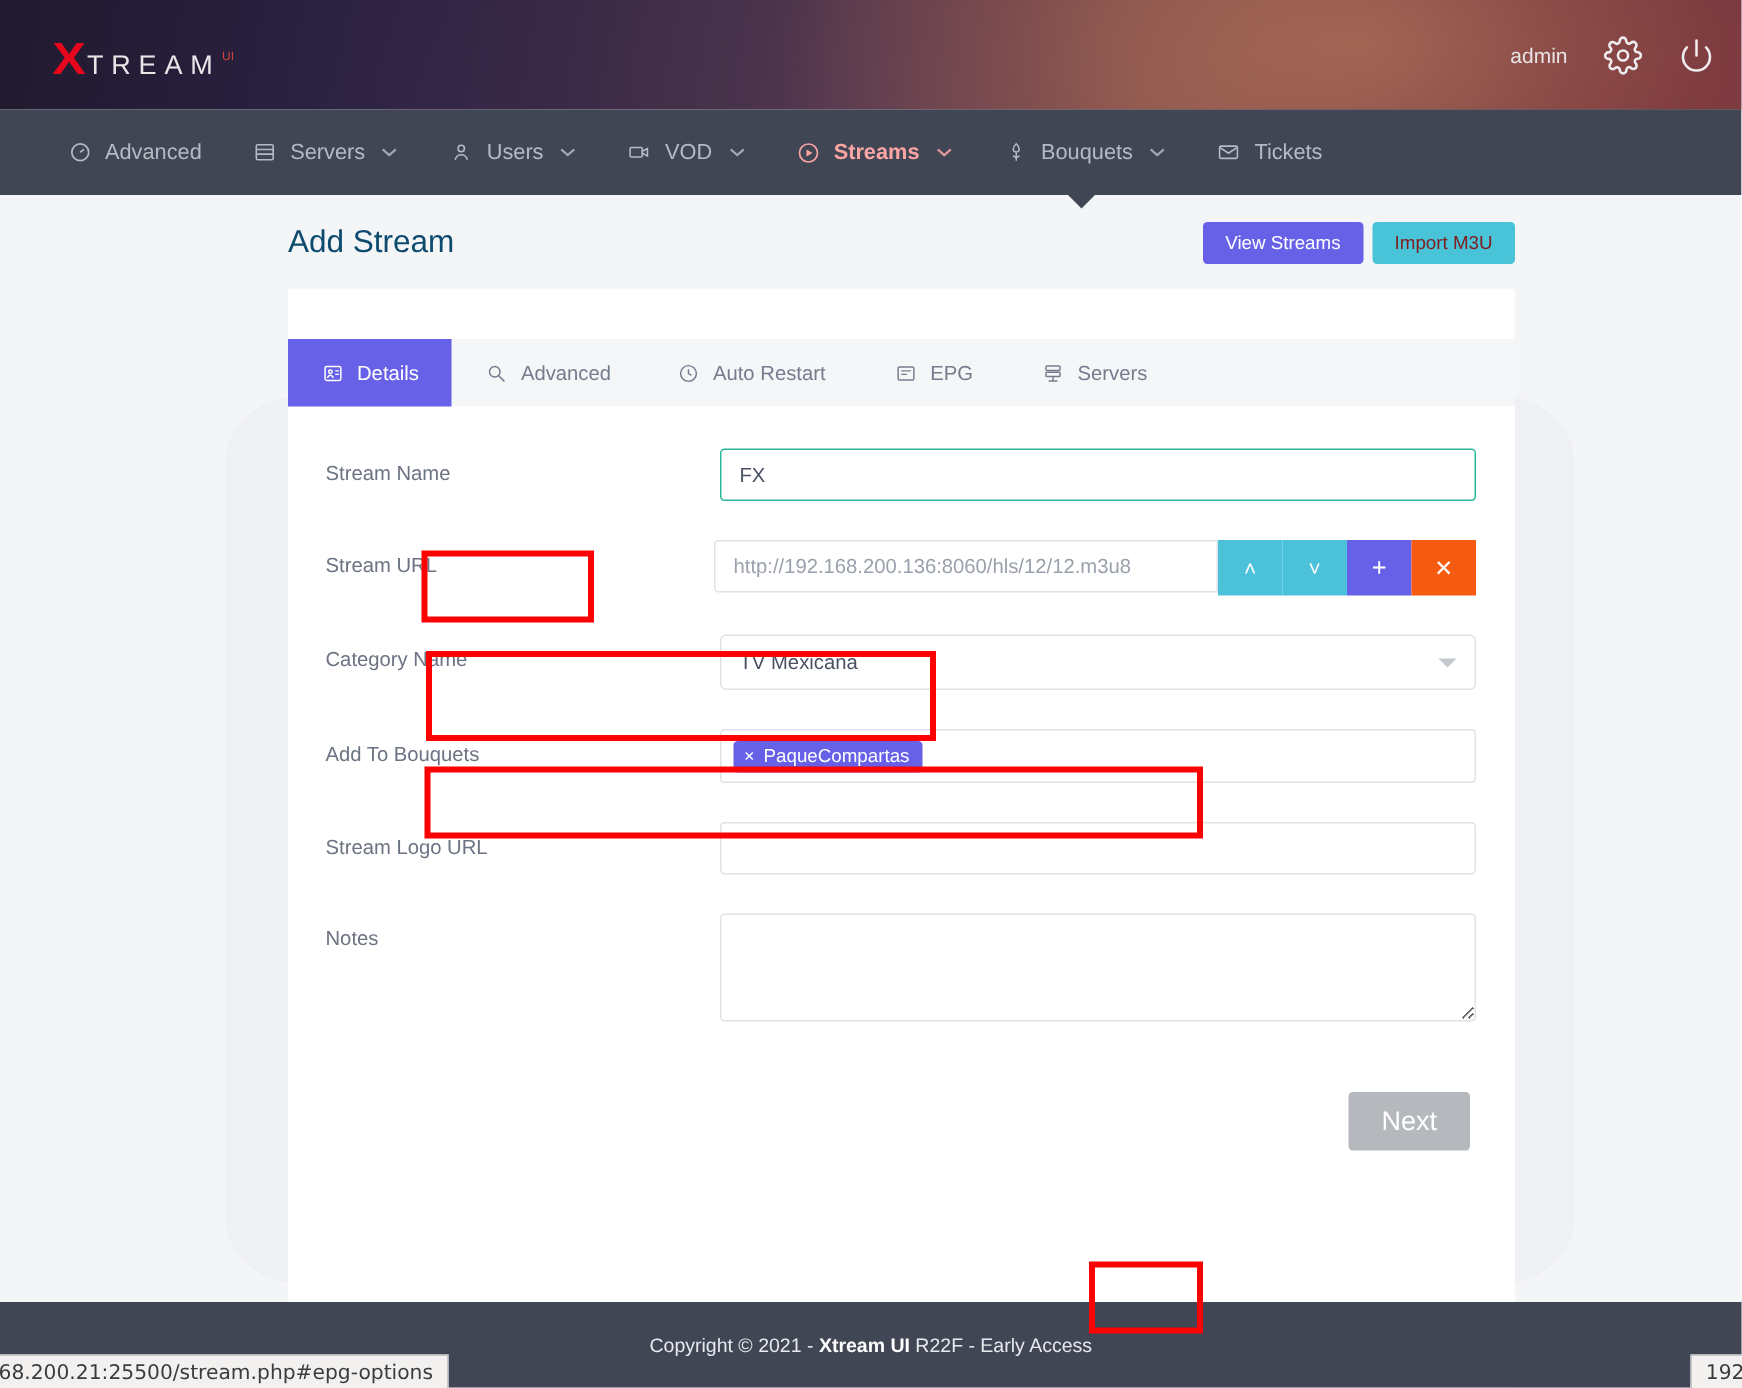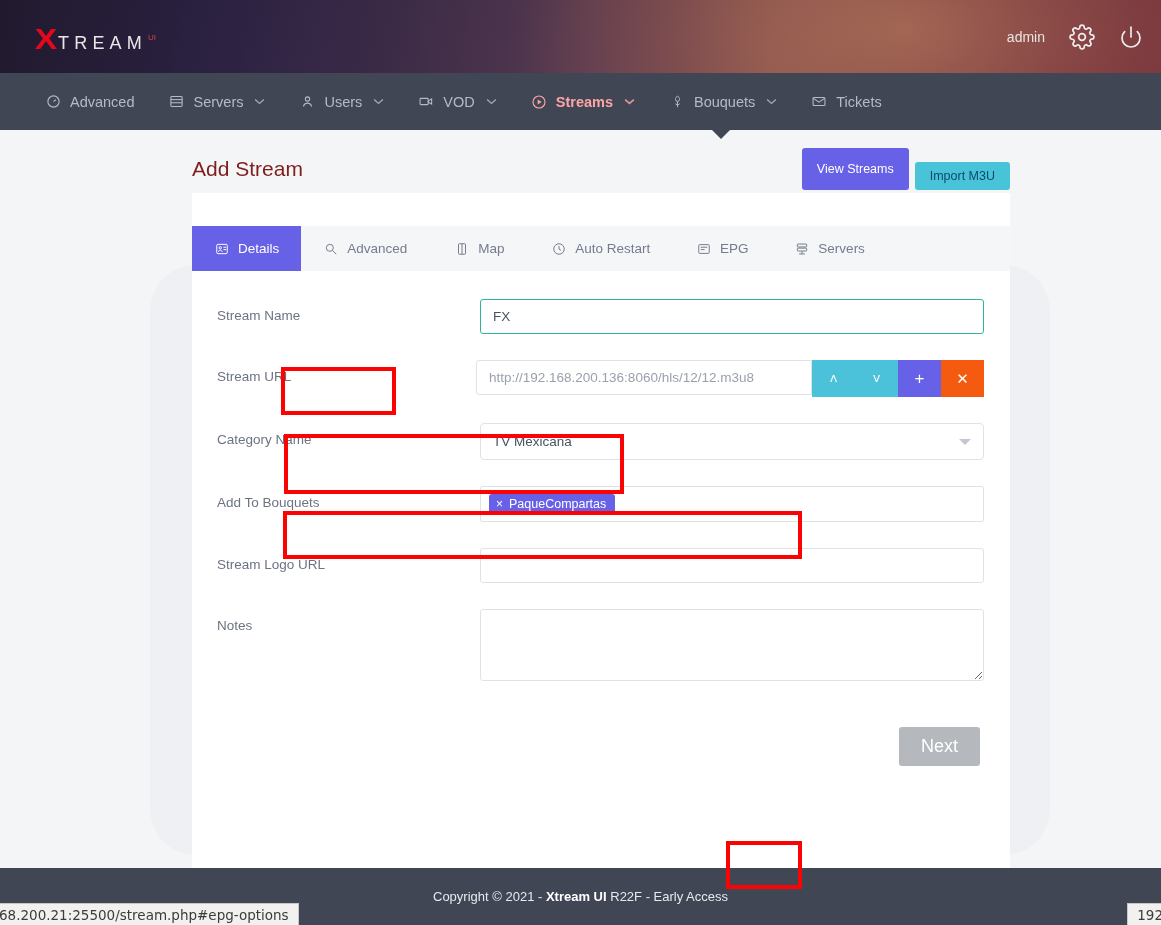--- a/index.html
+++ b/index.html
@@ -86,32 +86,31 @@
   
   #page {
     position: relative;
     width: 1161px; height: 795px;
     background: #f4f5f7;
   }
   #page-head {
     position: absolute; left: 192px; top: 18px; width: 818px;
     display: flex; align-items: center; justify-content: space-between;
   }
-  #page-title { font-size: 21px; color: #7f1d1d; font-weight: normal; }
+  #page-title { font-size: 21px; color: #0c4a6e; font-weight: normal; }
   #page-head .btns { display: flex; gap: 6px; }
   .btn-purple {
     background: #6761e8; color: #fff; border: none; border-radius: 3px;
     padding: 7px 15px; font-size: 12.5px; cursor: pointer;
     font-family: "Liberation Sans", sans-serif;
   }
   .btn-teal {
-    background: #48c3d8; color: #0c4a6e; border: none; border-radius: 3px;
+    background: #48c3d8; color: #7f1d1d; border: none; border-radius: 3px;
     padding: 7px 15px; font-size: 12.5px; cursor: pointer;
     font-family: "Liberation Sans", sans-serif;
-    margin-top: 14px;
   }
 
   
   #card-halo {
     position: absolute; left: 150px; top: 135px;
     width: 900px; height: 590px;
     background: #eef0f3;
     border-radius: 46px;
   }
 
@@ -403,29 +402,20 @@
       <div class="tab">
         <span class="tab-ico">
           <svg width="14" height="14" viewBox="0 0 24 24" fill="none" stroke="currentColor" stroke-width="1.7">
             <circle cx="10" cy="10" r="6"></circle>
               <path d="M14.5 14.5L21 21"></path>
           </svg>
         </span>
         <span>Advanced</span>
       </div>
 
-      <div class="tab">
-        <span class="tab-ico">
-          <svg width="14" height="14" viewBox="0 0 24 24" fill="none" stroke="currentColor" stroke-width="1.7">
-            <rect x="6" y="3" width="12" height="18" rx="1.4"></rect>
-              <line x1="12" y1="3" x2="12" y2="21"></line>
-          </svg>
-        </span>
-        <span>Map</span>
-      </div>
 
       <div class="tab">
         <span class="tab-ico">
           <svg width="14" height="14" viewBox="0 0 24 24" fill="none" stroke="currentColor" stroke-width="1.7">
             <circle cx="12" cy="12" r="9"></circle>
               <path d="M12 7v5.2l3.4 2"></path>
           </svg>
         </span>
         <span>Auto Restart</span>
       </div>

